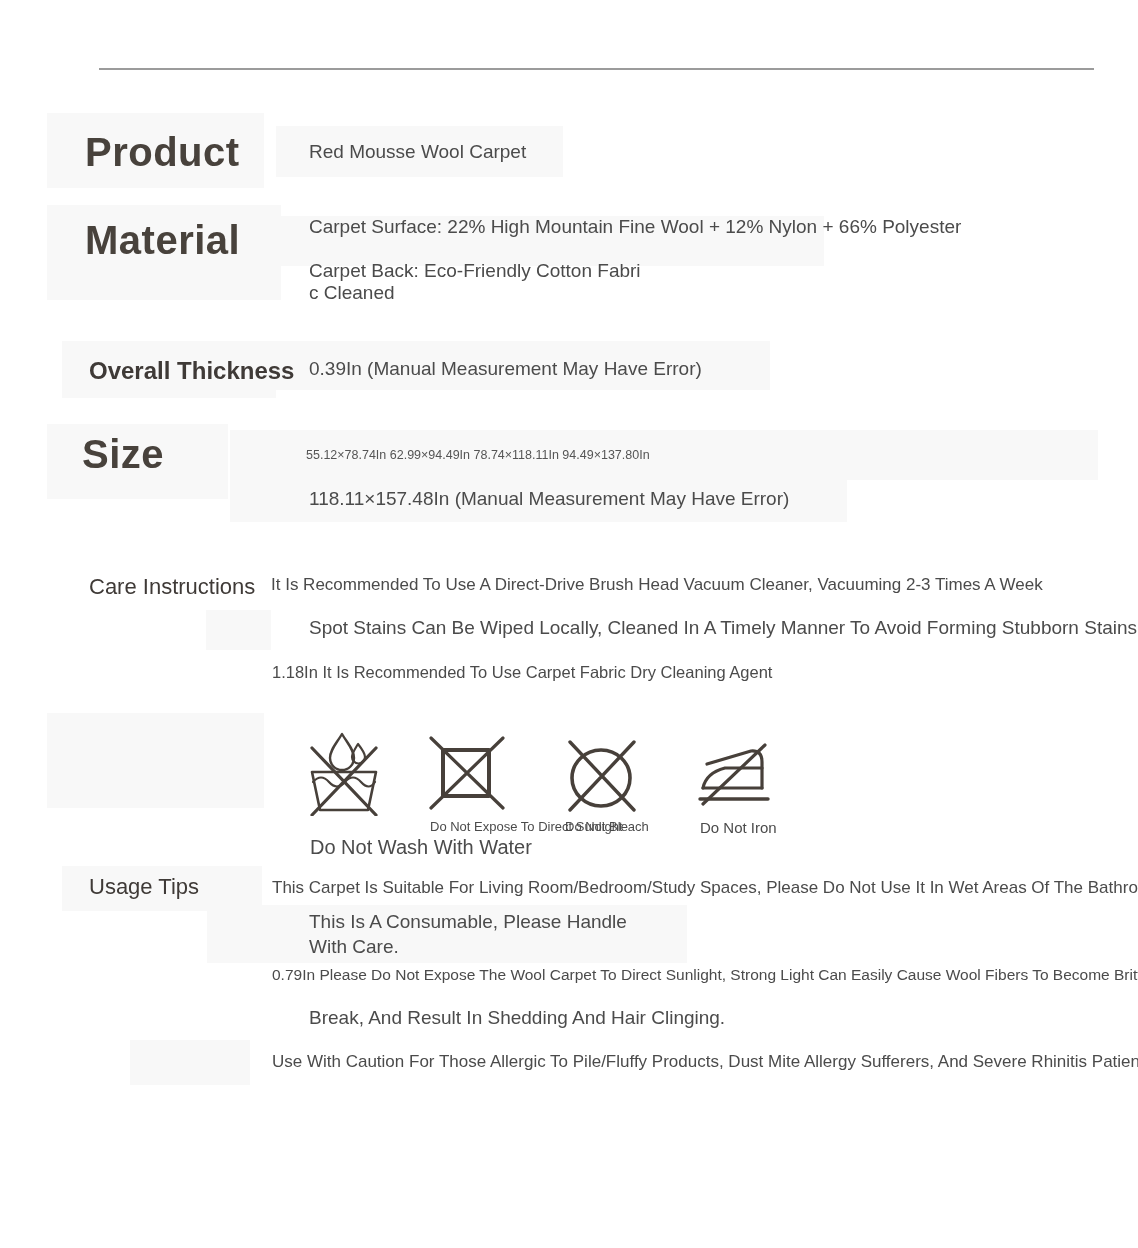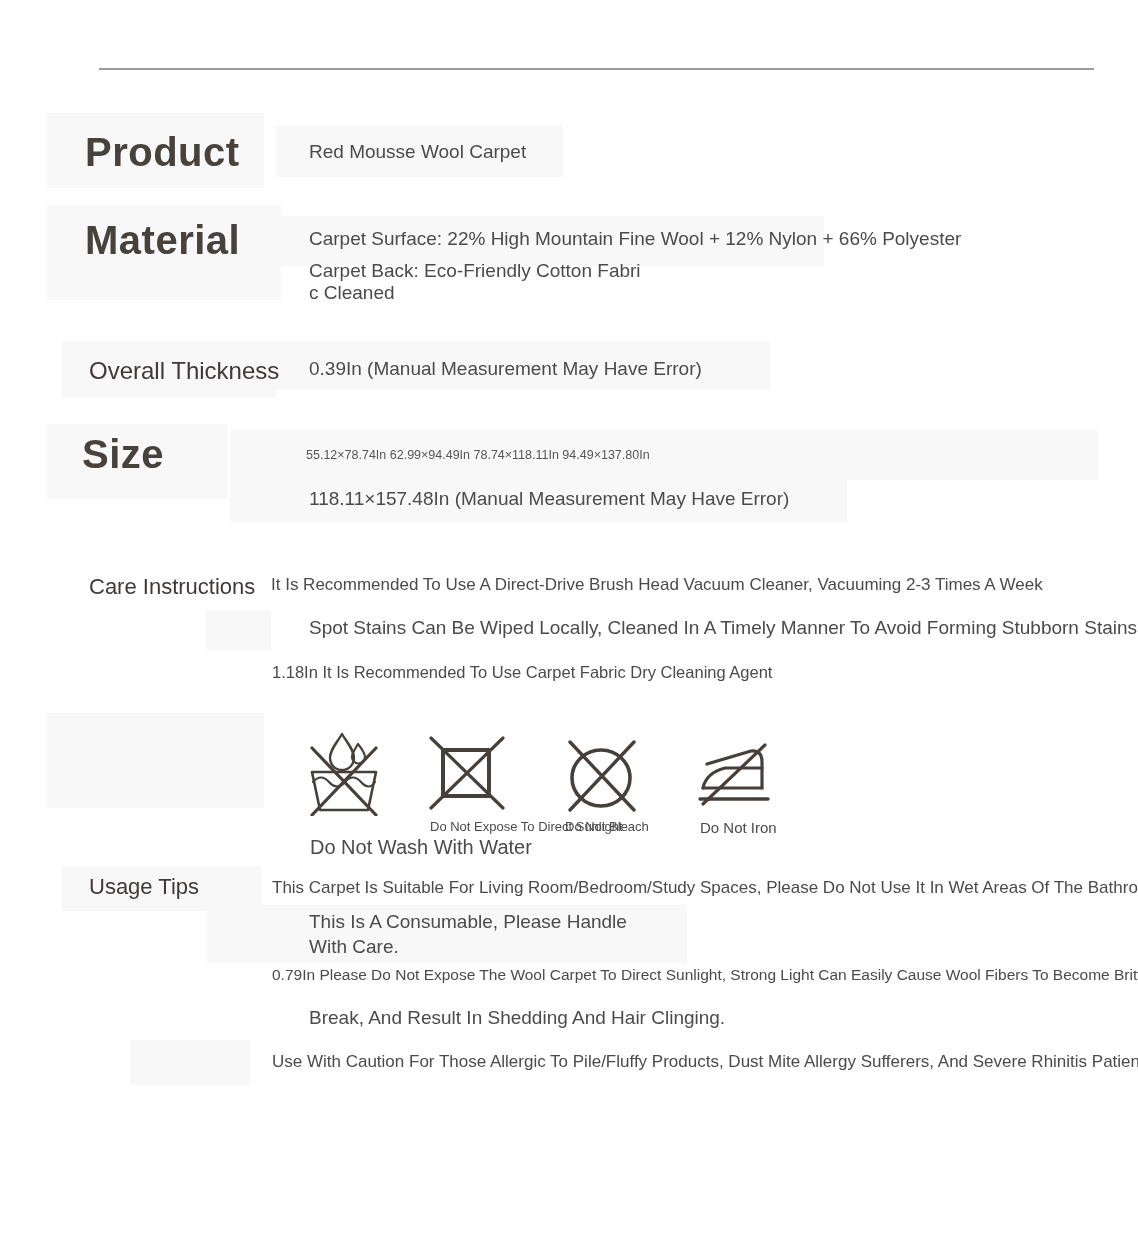--- a/index.html
+++ b/index.html
@@ -9,21 +9,21 @@
     overflow:hidden;
     background:#ffffff;
     font-family:"Liberation Sans", sans-serif;
     color:#4b4b4b;
   }
   .hl{position:absolute;background:#f8f8f8;z-index:0;}
   .txt{position:absolute;z-index:2;white-space:nowrap;}
   .divider{position:absolute;left:99px;top:68px;width:995px;height:0;
            border-top:2px solid #9b9b9b;z-index:1;}
   .h-big{font-size:40px;font-weight:bold;color:#48423c;letter-spacing:0.5px;}
-  .h-med{font-size:24px;font-weight:400;color:#3f3a37;}
+  .h-med{font-size:24px;font-weight:700;color:#3f3a37;}
   .h-sm{font-size:22px;font-weight:400;color:#3f3a37;}
   .v19{font-size:19px;color:#4b4b4b;}
   .v17{font-size:17px;color:#4b4b4b;}
   .v16{font-size:16.5px;color:#4b4b4b;}
   .v15{font-size:15.5px;color:#4b4b4b;}
   .v13{font-size:13px;color:#4b4b4b;}
   .v12{font-size:12.5px;color:#555555;}
   .icon{position:absolute;z-index:2;}
   .icon svg{display:block;stroke:#47403a;fill:none;stroke-linecap:round;stroke-linejoin:round;}
 </style>
@@ -46,21 +46,21 @@
   <div class="hl" style="left:62px;top:866px;width:200px;height:45px;"></div>
   <div class="hl" style="left:207px;top:905px;width:480px;height:58px;"></div>
   <div class="hl" style="left:130px;top:1040px;width:120px;height:45px;"></div>
 
   <div class="divider"></div>
 
   <div class="txt h-big" style="left:85px;top:130px;">Product</div>
   <div class="txt v19" style="left:309px;top:141px;">Red Mousse Wool Carpet</div>
 
   <div class="txt h-big" style="left:85px;top:218px;">Material</div>
-  <div class="txt v19" style="left:309px;top:228px;">Carpet Surface: 22% High Mountain Fine Wool + 12% Nylon + 66% Polyester</div>
+  <div class="txt v19" style="left:309px;top:216px;">Carpet Surface: 22% High Mountain Fine Wool + 12% Nylon + 66% Polyester</div>
   <div class="txt v19" style="left:309px;top:260px;">Carpet Back: Eco-Friendly Cotton Fabri</div>
   <div class="txt v19" style="left:309px;top:282px;">c Cleaned</div>
 
   <div class="txt h-med" style="left:89px;top:357px;">Overall Thickness</div>
   <div class="txt v19" style="left:309px;top:358px;text-align:right;">0.39In (Manual Measurement May Have Error)</div>
 
   <div class="txt h-big" style="left:82px;top:432px;">Size</div>
   <div class="txt v12" style="left:306px;top:448px;">55.12×78.74In 62.99×94.49In 78.74×118.11In 94.49×137.80In</div>
   <div class="txt v19" style="left:309px;top:488px;">118.11×157.48In (Manual Measurement May Have Error)</div>
 

